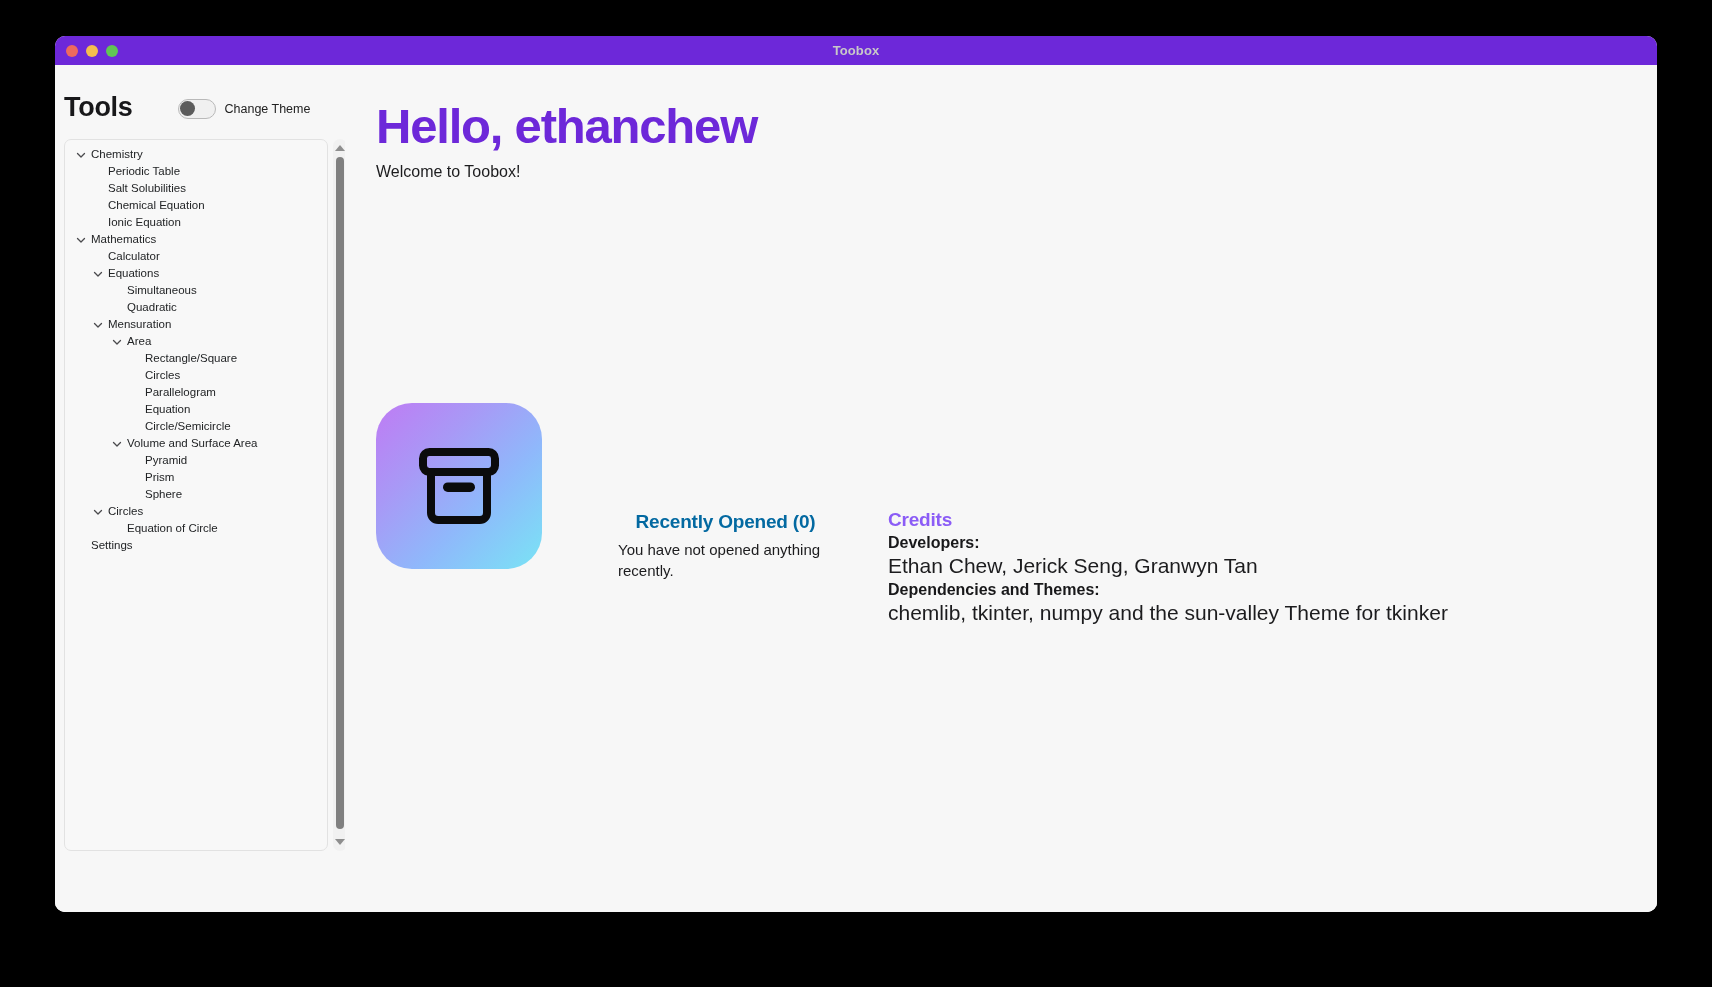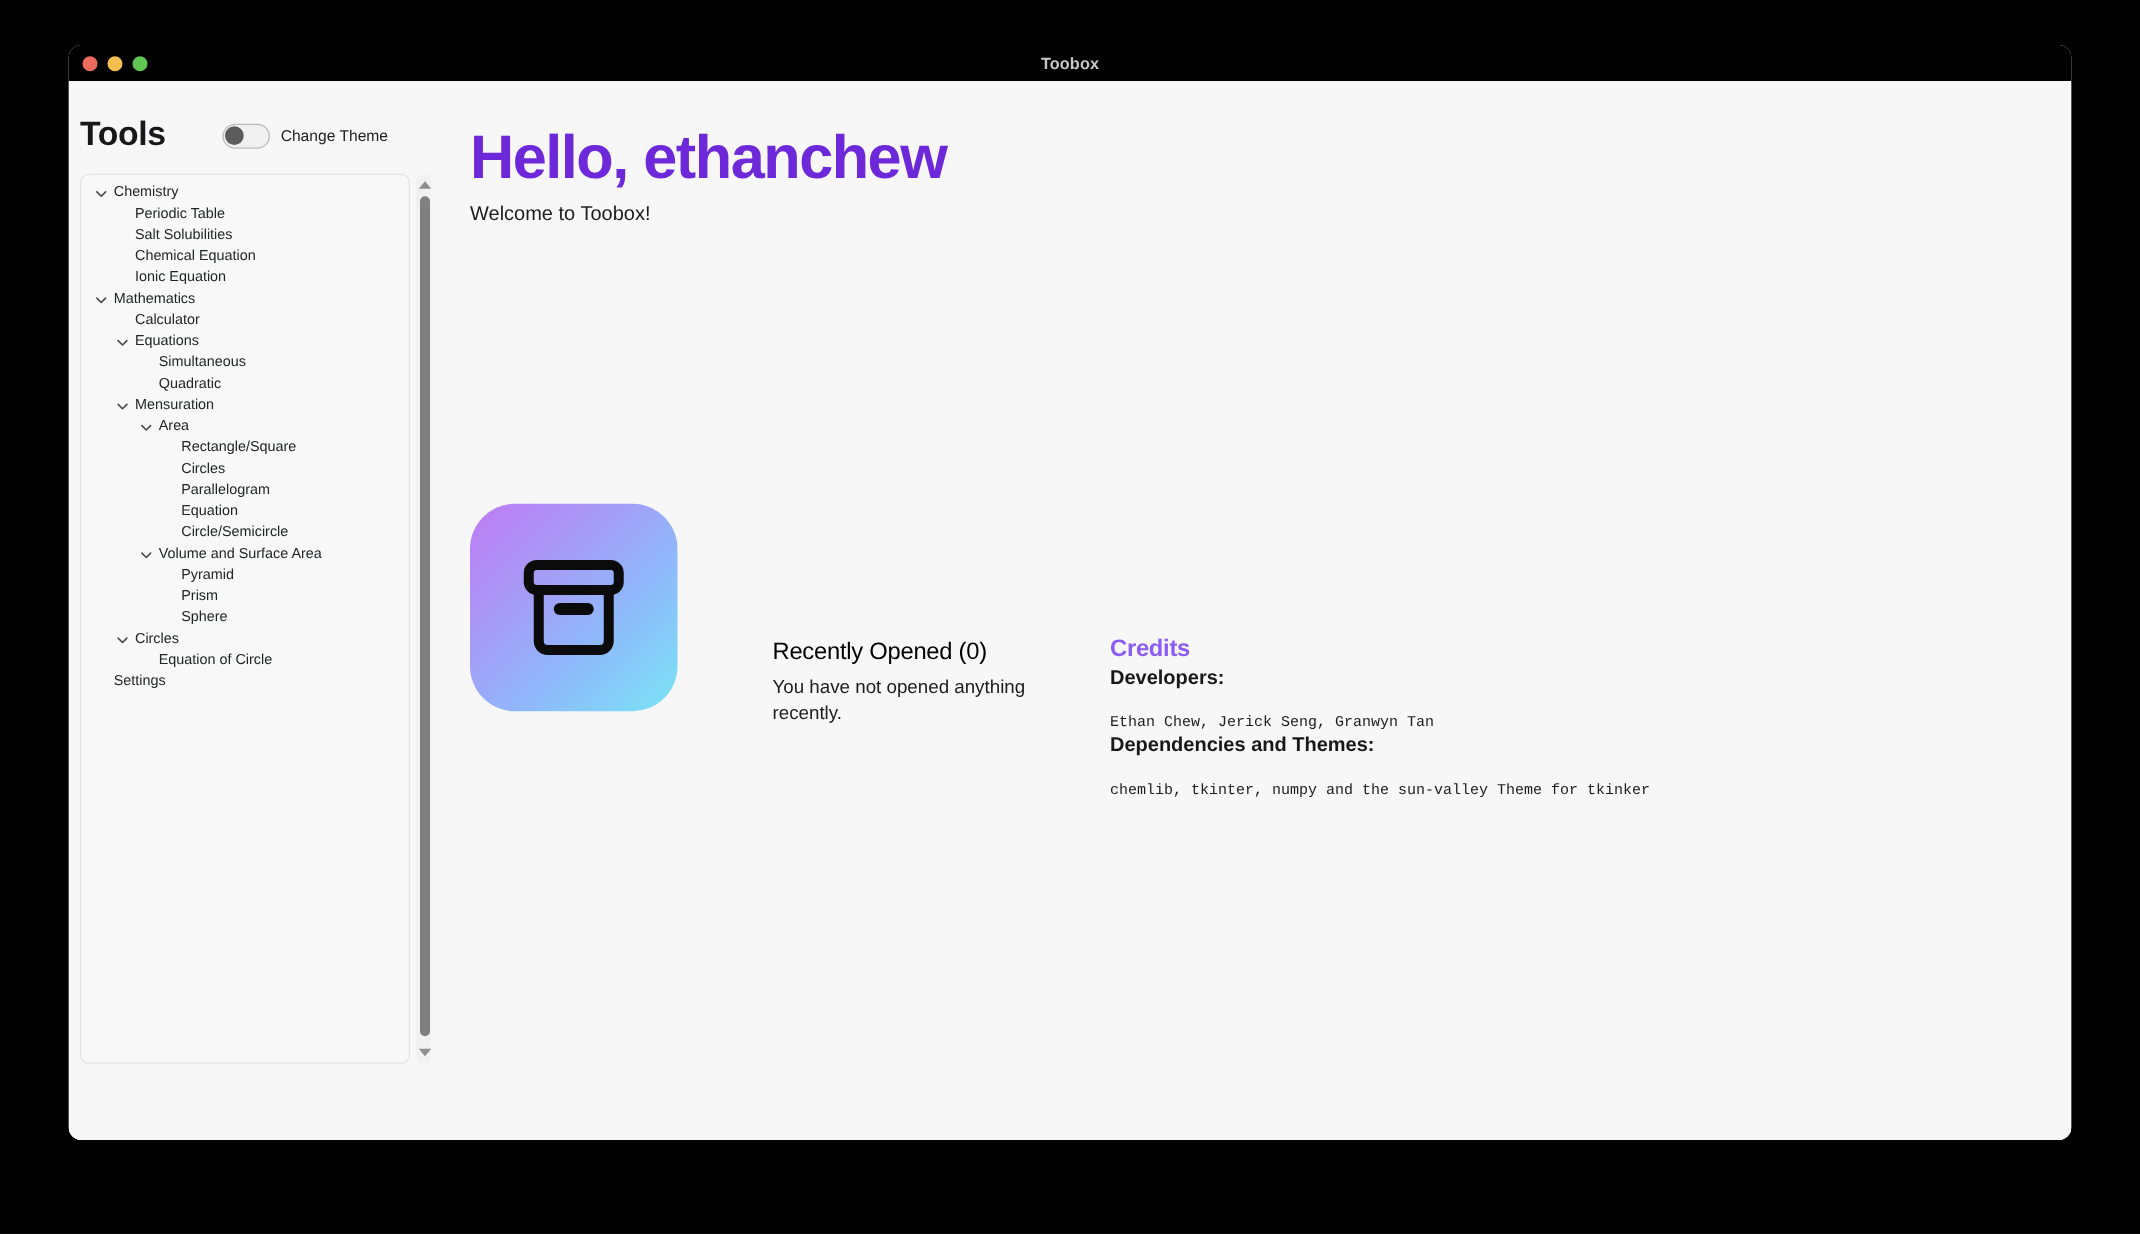--- a/index.html
+++ b/index.html
@@ -18,21 +18,21 @@
     border-radius: 10px;
     overflow: hidden;
     box-shadow: 0 10px 40px rgba(0,0,0,0.55);
     background: #f7f7f7;
   }
 
   
   #titlebar {
     position: relative;
     height: 29px;
-    background: #000000;
+    background: #6d28d9;
     display: flex;
     align-items: center;
     justify-content: center;
   }
   #traffic-lights {
     position: absolute;
     left: 11px; top: 0; bottom: 0;
     display: flex; align-items: center; gap: 8px;
   }
   .light { width: 12px; height: 12px; border-radius: 50%; }
@@ -230,23 +230,24 @@
 
   
   #recent-col {
     width: 215px;
     flex: none;
     margin-left: 42px;
     padding-top: 108px;
   }
   #recent-title {
     font-size: 19px;
-    font-weight: normal;
-    color: #000000;
+    font-weight: bold;
+    color: #0369a1;
     letter-spacing: -0.2px;
+    text-align: center;
   }
   #recent-empty {
     margin-top: 6px;
     font-size: 15px;
     line-height: 1.42;
     color: #1c1c1e;
   }
 
   
   #credits-col {
@@ -260,24 +261,23 @@
     color: #8b5cf6;
     letter-spacing: -0.2px;
   }
   .credits-heading {
     font-size: 16px;
     font-weight: bold;
     color: #18181a;
     margin-top: 3px;
   }
   .credits-value {
-    font-size: 12px;
+    font-size: 21px;
     color: #1c1c1e;
-    margin-top: 19px;
-    font-family: Liberation Mono, monospace;
+    margin-top: 2px;
   }
 </style>
 </head>
 <body>
 
 <div id="app-window">
 
   <div id="titlebar">
     <div id="traffic-lights">
       <div class="light close"></div>

